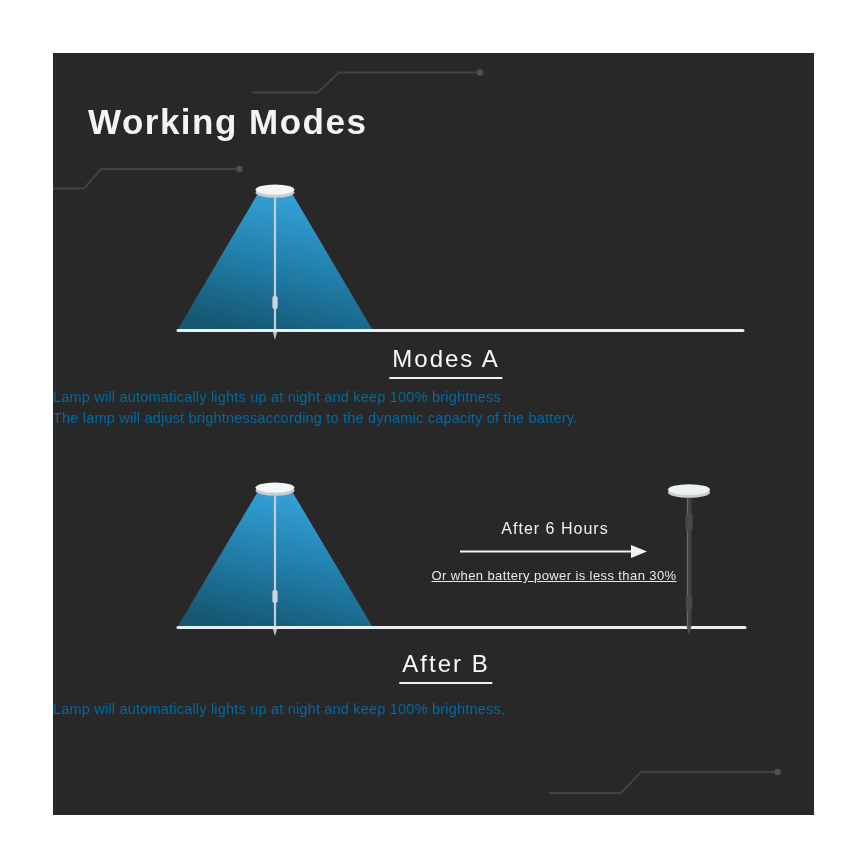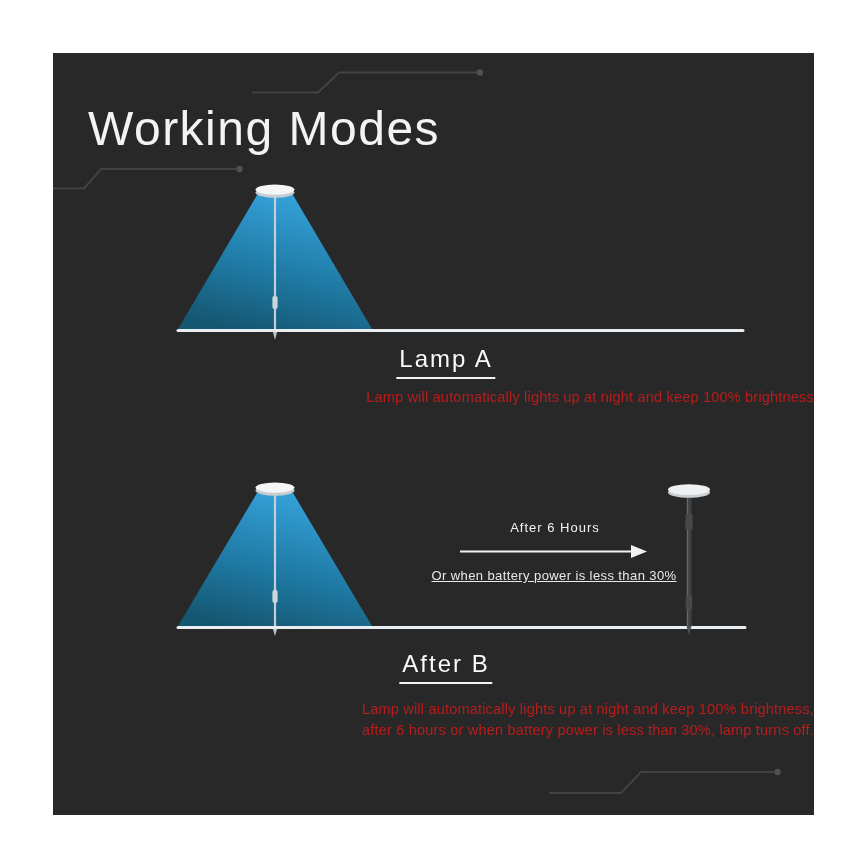--- a/index.html
+++ b/index.html
@@ -15,42 +15,42 @@
   .art{
     position:absolute;left:0;top:0;
   }
   .circuit{stroke:#424242;stroke-width:2;fill:none;}
   .circuit-dot{fill:#505050;}
   .ground{stroke:#e8eef1;stroke-width:3;stroke-linecap:round;}
   .pole-light{stroke:#c3ced6;stroke-width:2.2;}
   .arrow-shaft{stroke:#f2f2f2;stroke-width:2.2;}
   .title{
     position:absolute;left:88px;top:103px;
-    font-size:48px;font-weight:400;letter-spacing:1.5px;
+    font-size:35px;font-weight:700;letter-spacing:1.5px;
     color:#f3f3f3;line-height:1.1;
   }
   .mode-heading{
     position:absolute;left:446px;transform:translateX(-50%);
     font-size:24px;color:#fafafa;letter-spacing:2px;white-space:nowrap;
   }
   .mode-heading span{
     display:inline-block;border-bottom:2px solid #f2f2f2;padding:0 3px 4px 3px;
   }
   .heading-a{top:345px;}
   .heading-b{top:650px;}
   .para{
-    position:absolute;left:53px;width:761px;text-align:right;
+    position:absolute;left:53px;width:761px;text-align:left;
     font-size:14.5px;line-height:20.5px;letter-spacing:0.2px;
-    color:#b91c1c;
+    color:#0369a1;
   }
   .para-a{top:387px;}
   .para-b{top:699px;}
   .after-label{
     position:absolute;left:555px;top:520px;transform:translateX(-50%);
-    font-size:13px;letter-spacing:1px;color:#f2f2f2;white-space:nowrap;
+    font-size:16px;letter-spacing:1px;color:#f2f2f2;white-space:nowrap;
   }
   .battery-label{
     position:absolute;left:554px;top:568px;transform:translateX(-50%);
     font-size:13px;letter-spacing:0.4px;color:#e9e9e9;white-space:nowrap;text-decoration:underline;
   }
 </style>
 </head>
 <body>
 
 <div class="panel"></div>
@@ -110,30 +110,30 @@
       <polygon points="686.5,626 691.5,626 689,635" fill="#505456"></polygon>
       <ellipse cx="689" cy="492.4" rx="21" ry="5.4" fill="#c9cfd2"></ellipse>
       <ellipse cx="689" cy="489.6" rx="21" ry="5.4" fill="#eef1f2"></ellipse>
     </g>
   </g>
 </svg>
 
 <div class="title">Working Modes</div>
 
 <div class="mode-heading heading-a">
-  <span>Lamp A</span>
+  <span>Modes A</span>
 </div>
 
 <div class="para para-a">
   <div>Lamp will automatically lights up at night and keep 100% brightness</div>
+  <div>The lamp will adjust brightnessaccording to the dynamic capacity of the battery.</div>
 </div>
 
 <div class="after-label">After 6 Hours</div>
 <div class="battery-label">Or when battery power is less than 30%</div>
 
 <div class="mode-heading heading-b">
   <span>After B</span>
 </div>
 
 <div class="para para-b">
   <div>Lamp will automatically lights up at night and keep 100% brightness,</div>
-  <div>after 6 hours or when battery power is less than 30%, lamp turns off.</div>
 </div>
 
 </body></html>

